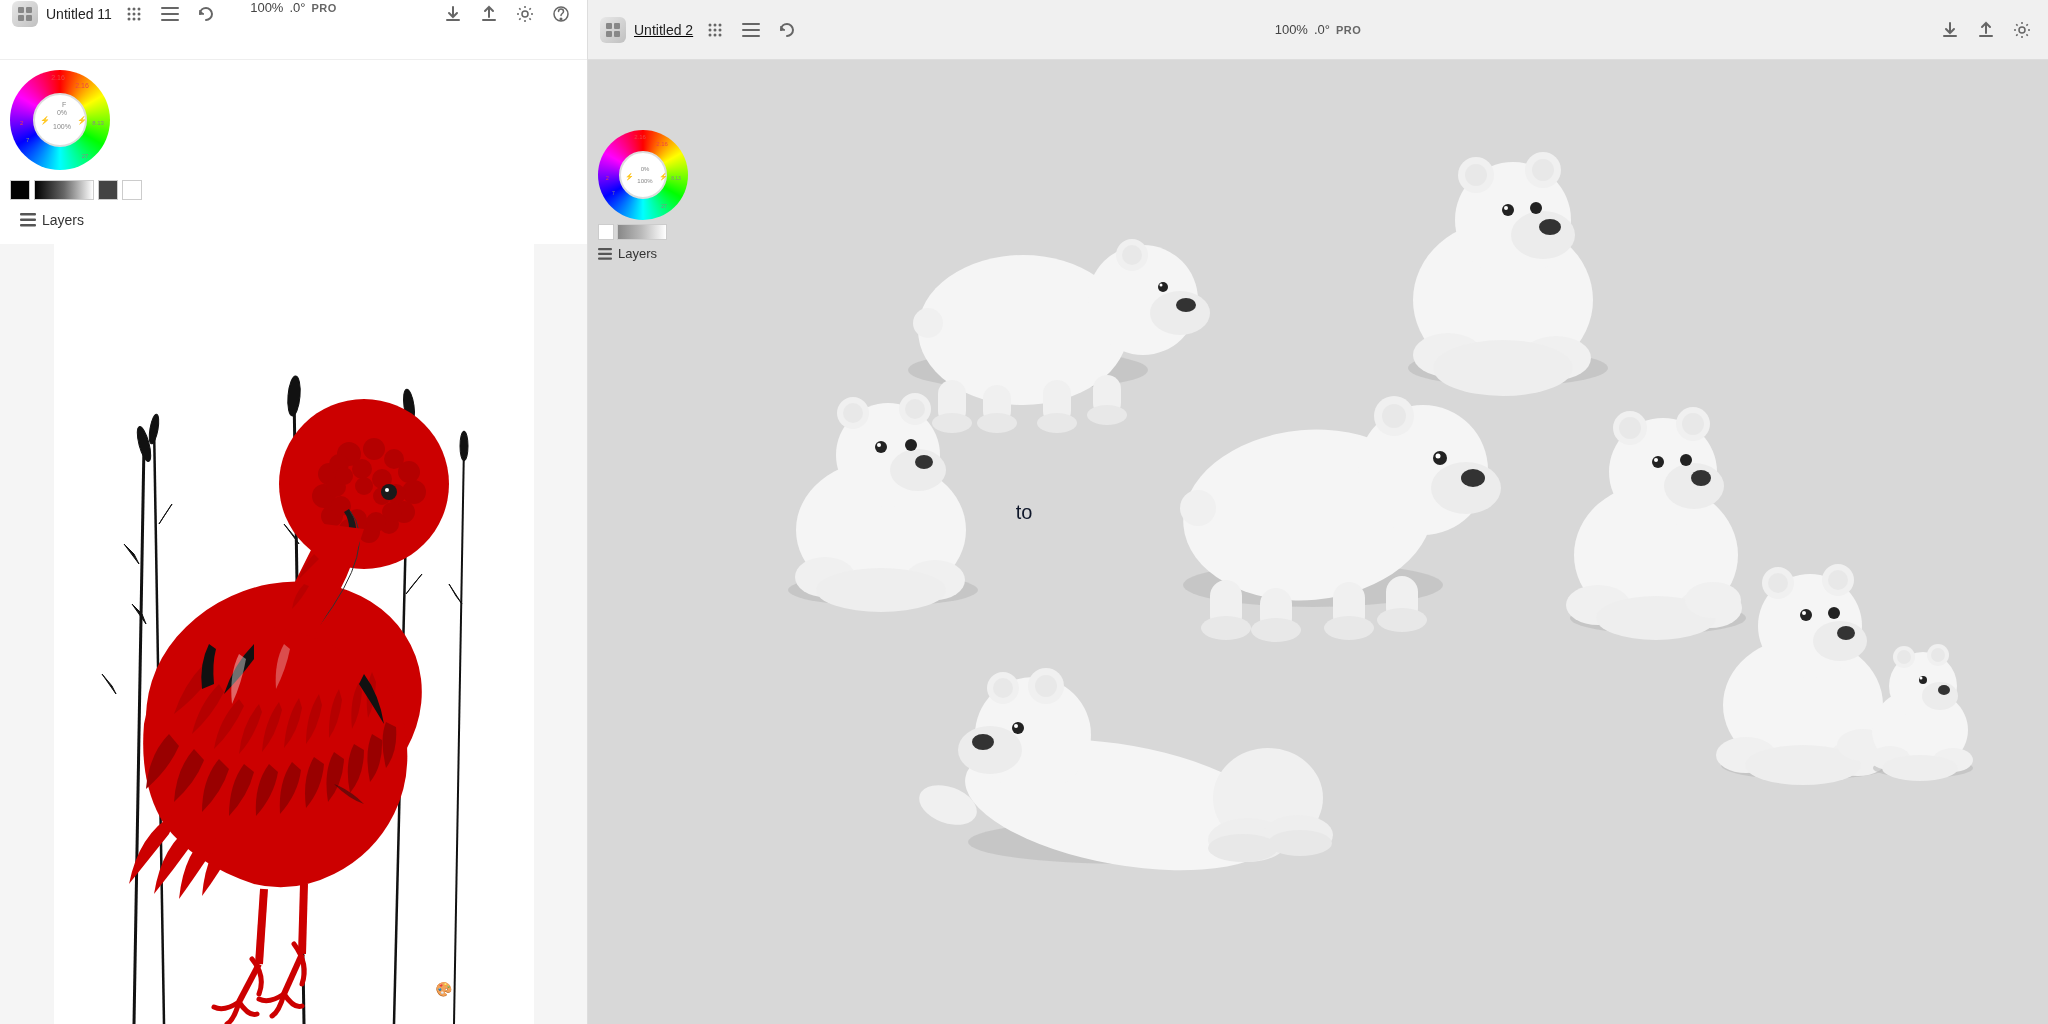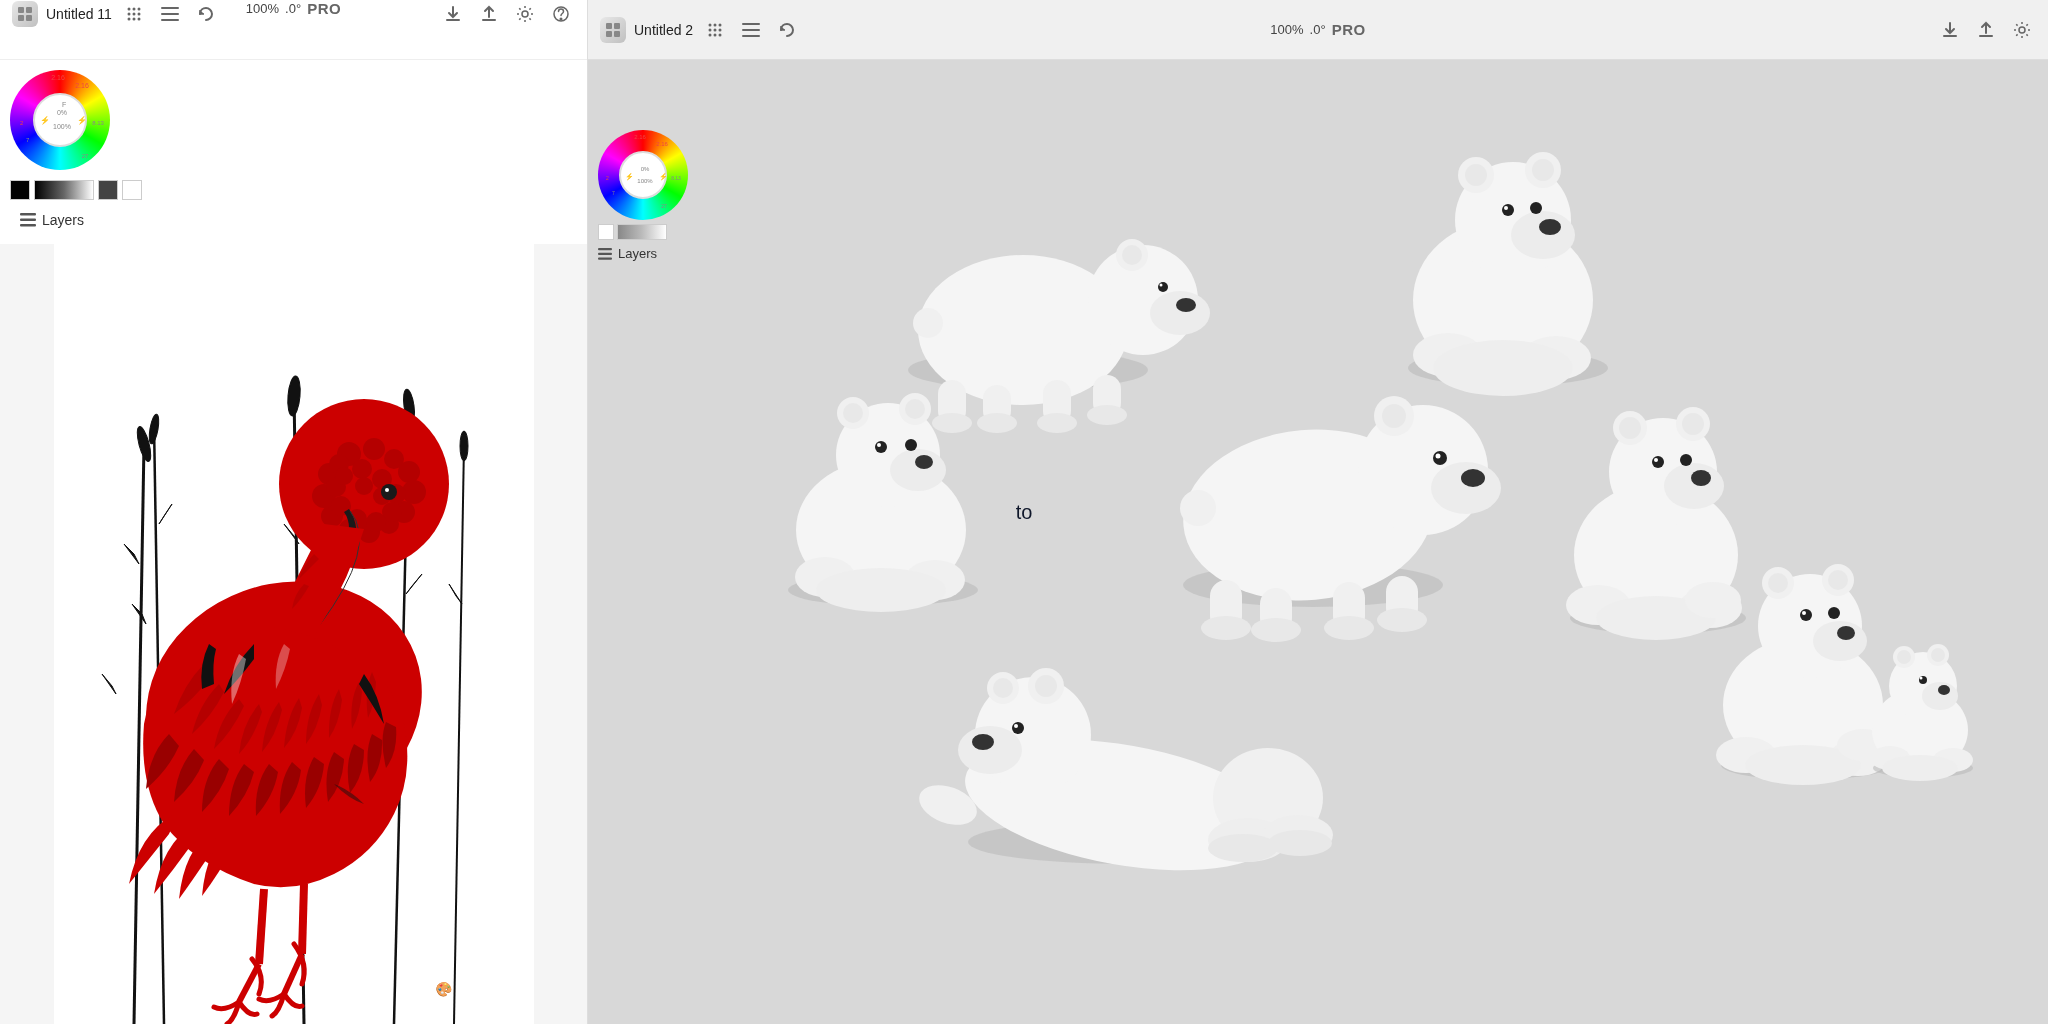--- a/index.html
+++ b/index.html
@@ -71,21 +71,21 @@
       display: flex;
       align-items: center;
       justify-content: center;
       cursor: pointer;
       border-radius: 4px;
       font-size: 16px;
       color: #555;
     }
 
     .pro-badge {
-      font-size: 15px;
+      font-size: 11px;
       font-weight: 700;
       color: #666;
       letter-spacing: 0.5px;
     }
 
     
     .tool-area {
       padding: 10px;
       display: flex;
       flex-direction: column;
@@ -175,20 +175,21 @@
     }
 
     
     .right-panel {
       flex: 1;
       height: 1024px;
       background: #e8e8e8;
       display: flex;
       flex-direction: column;
       position: relative;
+      text-decoration: underline;
     }
 
     .right-toolbar {
       height: 60px;
       background: #f0f0f0;
       display: flex;
       align-items: center;
       padding: 0 12px;
       gap: 10px;
       border-bottom: 1px solid #ddd;

